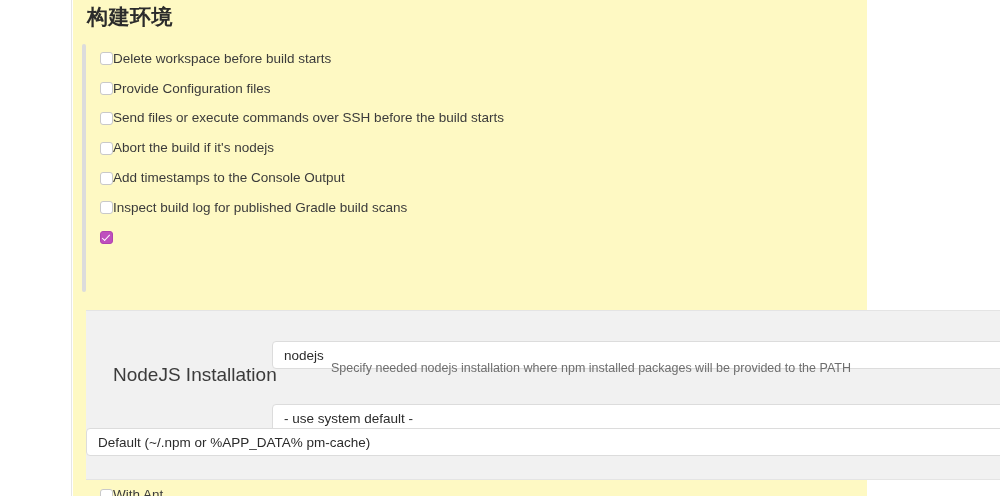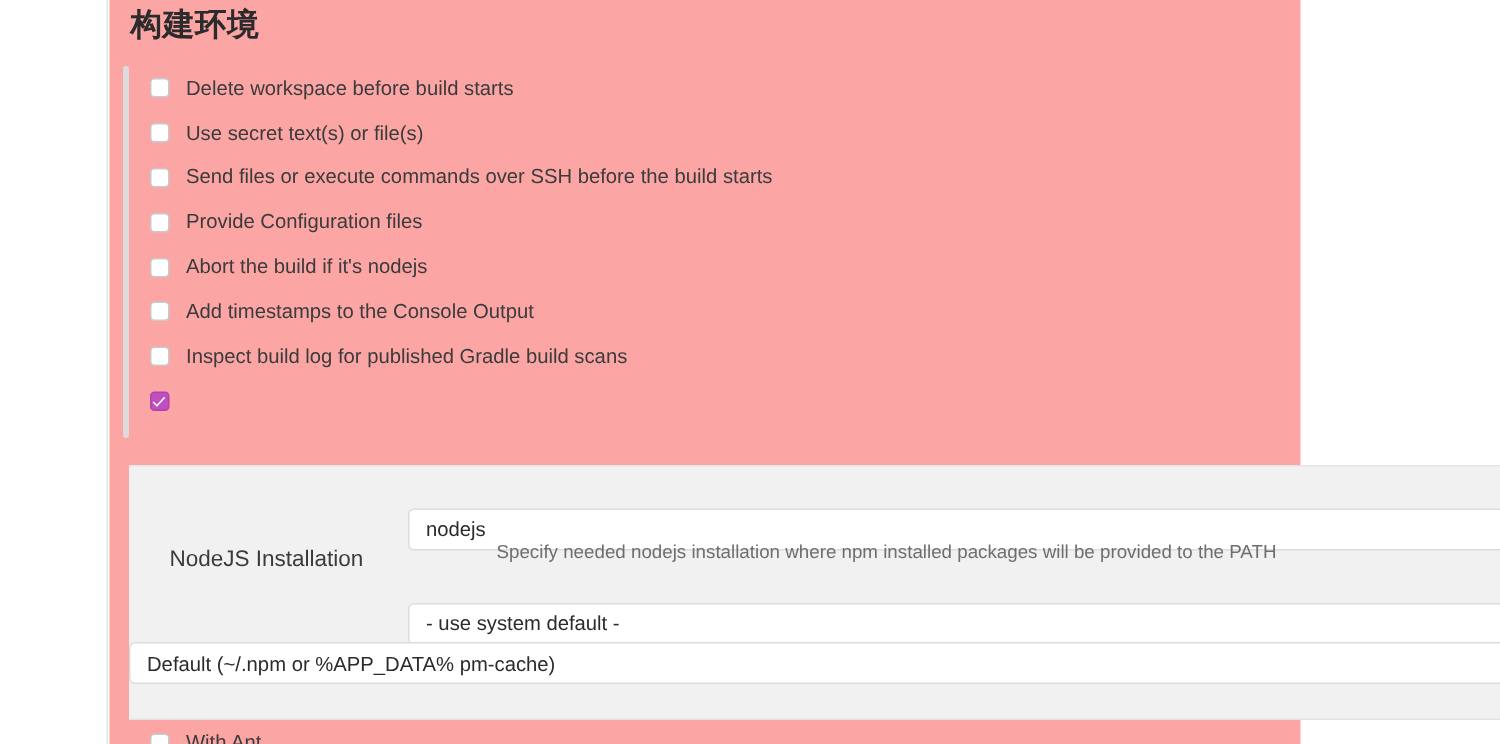--- a/index.html
+++ b/index.html
@@ -34,21 +34,21 @@
     border-right: 1px solid #e6e6e6;
     box-sizing: border-box;
   }
 
   
   #page {
     position: absolute;
     left: 73px; top: 0;
     width: 794px;
     height: 496px;
-    background: #fca5a5;
+    background: #fef9c3;
   }
 
   
   #section-title {
     position: absolute;
     left: 14px;
     top: 2px;
     font-size: 21px;
     line-height: 30px;
     font-weight: 700;
@@ -105,21 +105,20 @@
     left: 3.4px;
     top: 1.1px;
     width: 3.4px;
     height: 6.6px;
     border: solid #ffffff;
     border-width: 0 1.6px 1.6px 0;
     transform: rotate(43deg);
   }
 
   .cb-label {
-    margin-left: 11px;
     font-size: 13.5px;
     line-height: 16px;
     color: #3b3b3b;
     white-space: nowrap;
     cursor: pointer;
   }
 
   
   #node-panel {
     position: absolute;
@@ -140,21 +139,21 @@
     width: 100%;
     display: flex;
     align-items: center;
   }
   .form-label {
     width: 186px;
     flex: 0 0 186px;
     text-align: left;
     padding-left: 27px;
     box-sizing: border-box;
-    font-size: 15px;
+    font-size: 19px;
     color: #3b3b3b;
     white-space: nowrap;
     margin-top: 40px;
   }
   .form-control {
     flex: 1 1 auto;
     height: 28px;
     background: #ffffff;
     border: 1px solid #dcdcdc;
     border-radius: 4px;
@@ -200,33 +199,29 @@
     <div id="section-title">构建环境</div>
 
     <div id="checkbox-list">
       <div id="section-rail"></div>
 
       <div class="cb-row">
         <span class="cb"></span>
         <span class="cb-label">Delete workspace before build starts</span>
       </div>
 
-      <div class="cb-row">
-        <span class="cb"></span>
-        <span class="cb-label">Use secret text(s) or file(s)</span>
+
+      <div class="cb-row">
+        <span class="cb"></span>
+        <span class="cb-label">Provide Configuration files</span>
       </div>
 
       <div class="cb-row">
         <span class="cb"></span>
         <span class="cb-label">Send files or execute commands over SSH before the build starts</span>
-      </div>
-
-      <div class="cb-row">
-        <span class="cb"></span>
-        <span class="cb-label">Provide Configuration files</span>
       </div>
 
 
       <div class="cb-row">
         <span class="cb"></span>
         <span class="cb-label">Abort the build if it's nodejs</span>
       </div>
 
       <div class="cb-row">
         <span class="cb"></span>

